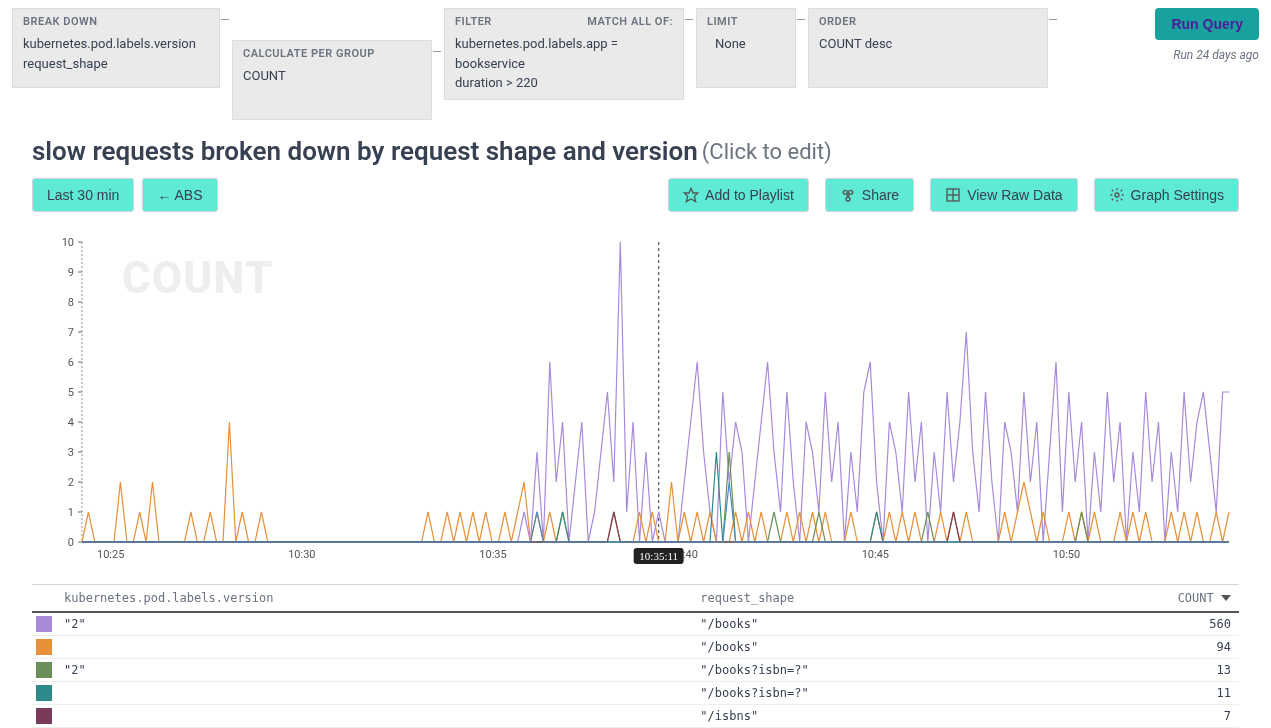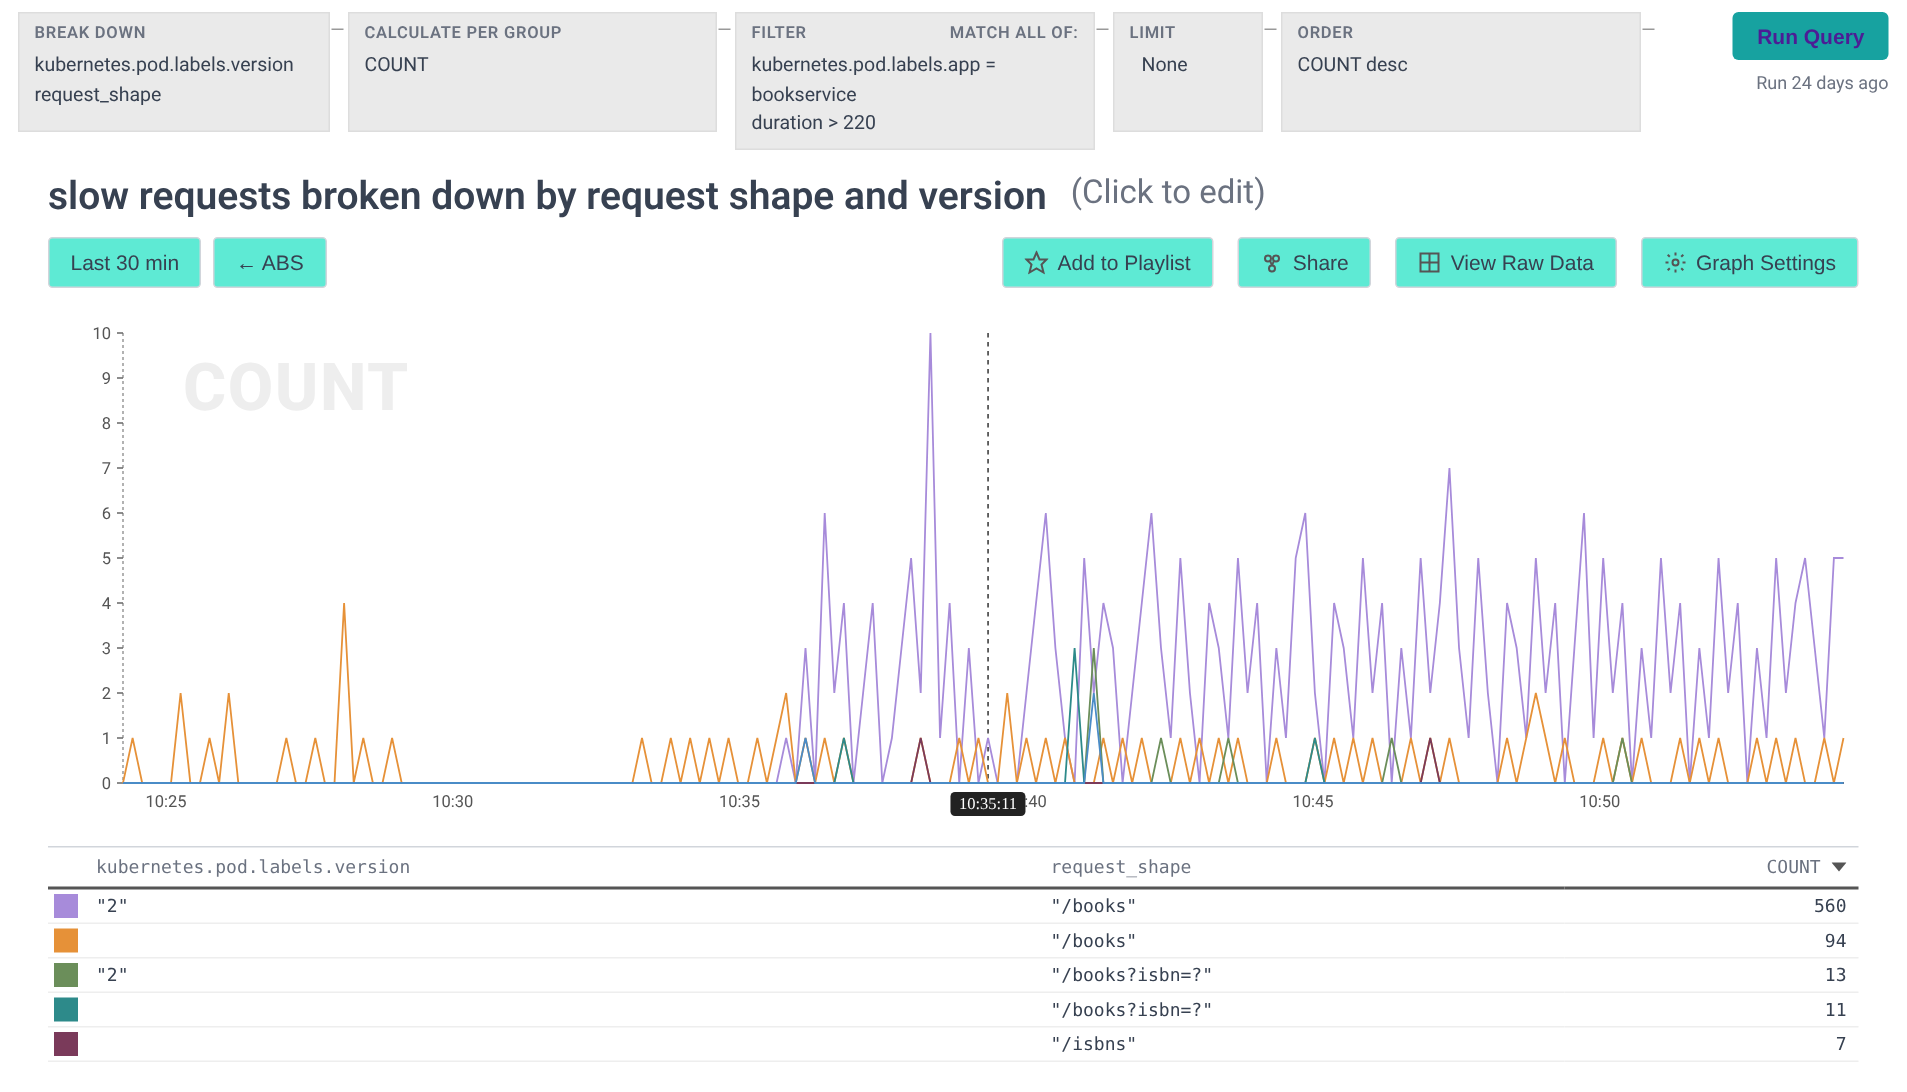--- a/index.html
+++ b/index.html
@@ -2,31 +2,31 @@
 <html><head>
 <meta charset="utf-8">
 <style>
 * { box-sizing: border-box; margin: 0; padding: 0; }
 body { font-family: -apple-system, BlinkMacSystemFont, "Segoe UI", Roboto, sans-serif; font-size: 13px; color: #333; background: #fff; width: 1271px; }
 .query-bar { display: flex; gap: 0; padding: 8px 12px 0; align-items: flex-start; }
 .query-block { background: #eaeaea; border: 1px solid #ddd; padding: 6px 10px; min-height: 80px; position: relative; margin-right: 12px; }
 .query-block::after { content: ""; position: absolute; right: -10px; top: 10px; width: 8px; height: 1px; background: #999; }
 .query-block:last-of-type::after { display: none; }
 .qb-breakdown { width: 208px; }
-.qb-calc { width: 246px; }
+.qb-calc { width: 200px; margin-top: 32px; }
 .qb-filter { width: 240px; }
 .qb-order { width: 240px; }
 .qb-limit { width: 100px; }
 .qb-header { color: #6b7280; font-size: 11px; font-weight: 600; letter-spacing: 0.5px; margin-bottom: 6px; display: flex; justify-content: space-between; }
 .qb-line { color: #374151; font-size: 13px; line-height: 1.5; }
 .query-actions { margin-left: auto; text-align: right; }
 .btn-run { background: #17a2a0; color: #4c1d95; border: none; padding: 8px 16px; border-radius: 4px; font-size: 14px; font-weight: 600; cursor: pointer; }
-.run-meta { color: #6b7280; font-size: 12px; margin-top: 8px; }
-
-.title-row { padding: 16px 32px 8px; display: flex; align-items: flex-start; gap: 16px; }
+.run-meta { color: #6b7280; font-size: 12px; margin-top: 8px; font-style: italic; }
+
+.title-row { padding: 16px 32px 8px; display: flex; align-items: center; gap: 4px; }
 .title-row h1 { font-size: 26px; font-weight: 600; color: #374151; }
 .title-row .hint { font-size: 22px; color: #6b7280; font-weight: 400; }
 
 .controls-row { padding: 4px 32px 12px; display: flex; align-items: center; }
 .btn { border: 1px solid #d1d5db; background: #5eead4; padding: 8px 14px; border-radius: 3px; font-size: 14px; color: #374151; cursor: pointer; display: inline-flex; align-items: center; gap: 6px; }
 .btn + .btn { margin-left: 8px; }
 .controls-right { margin-left: auto; display: flex; gap: 8px; }
 .icon { width: 16px; height: 16px; display: inline-block; }
 
 .chart-wrap { position: relative; margin: 8px 32px 12px; height: 340px; }

